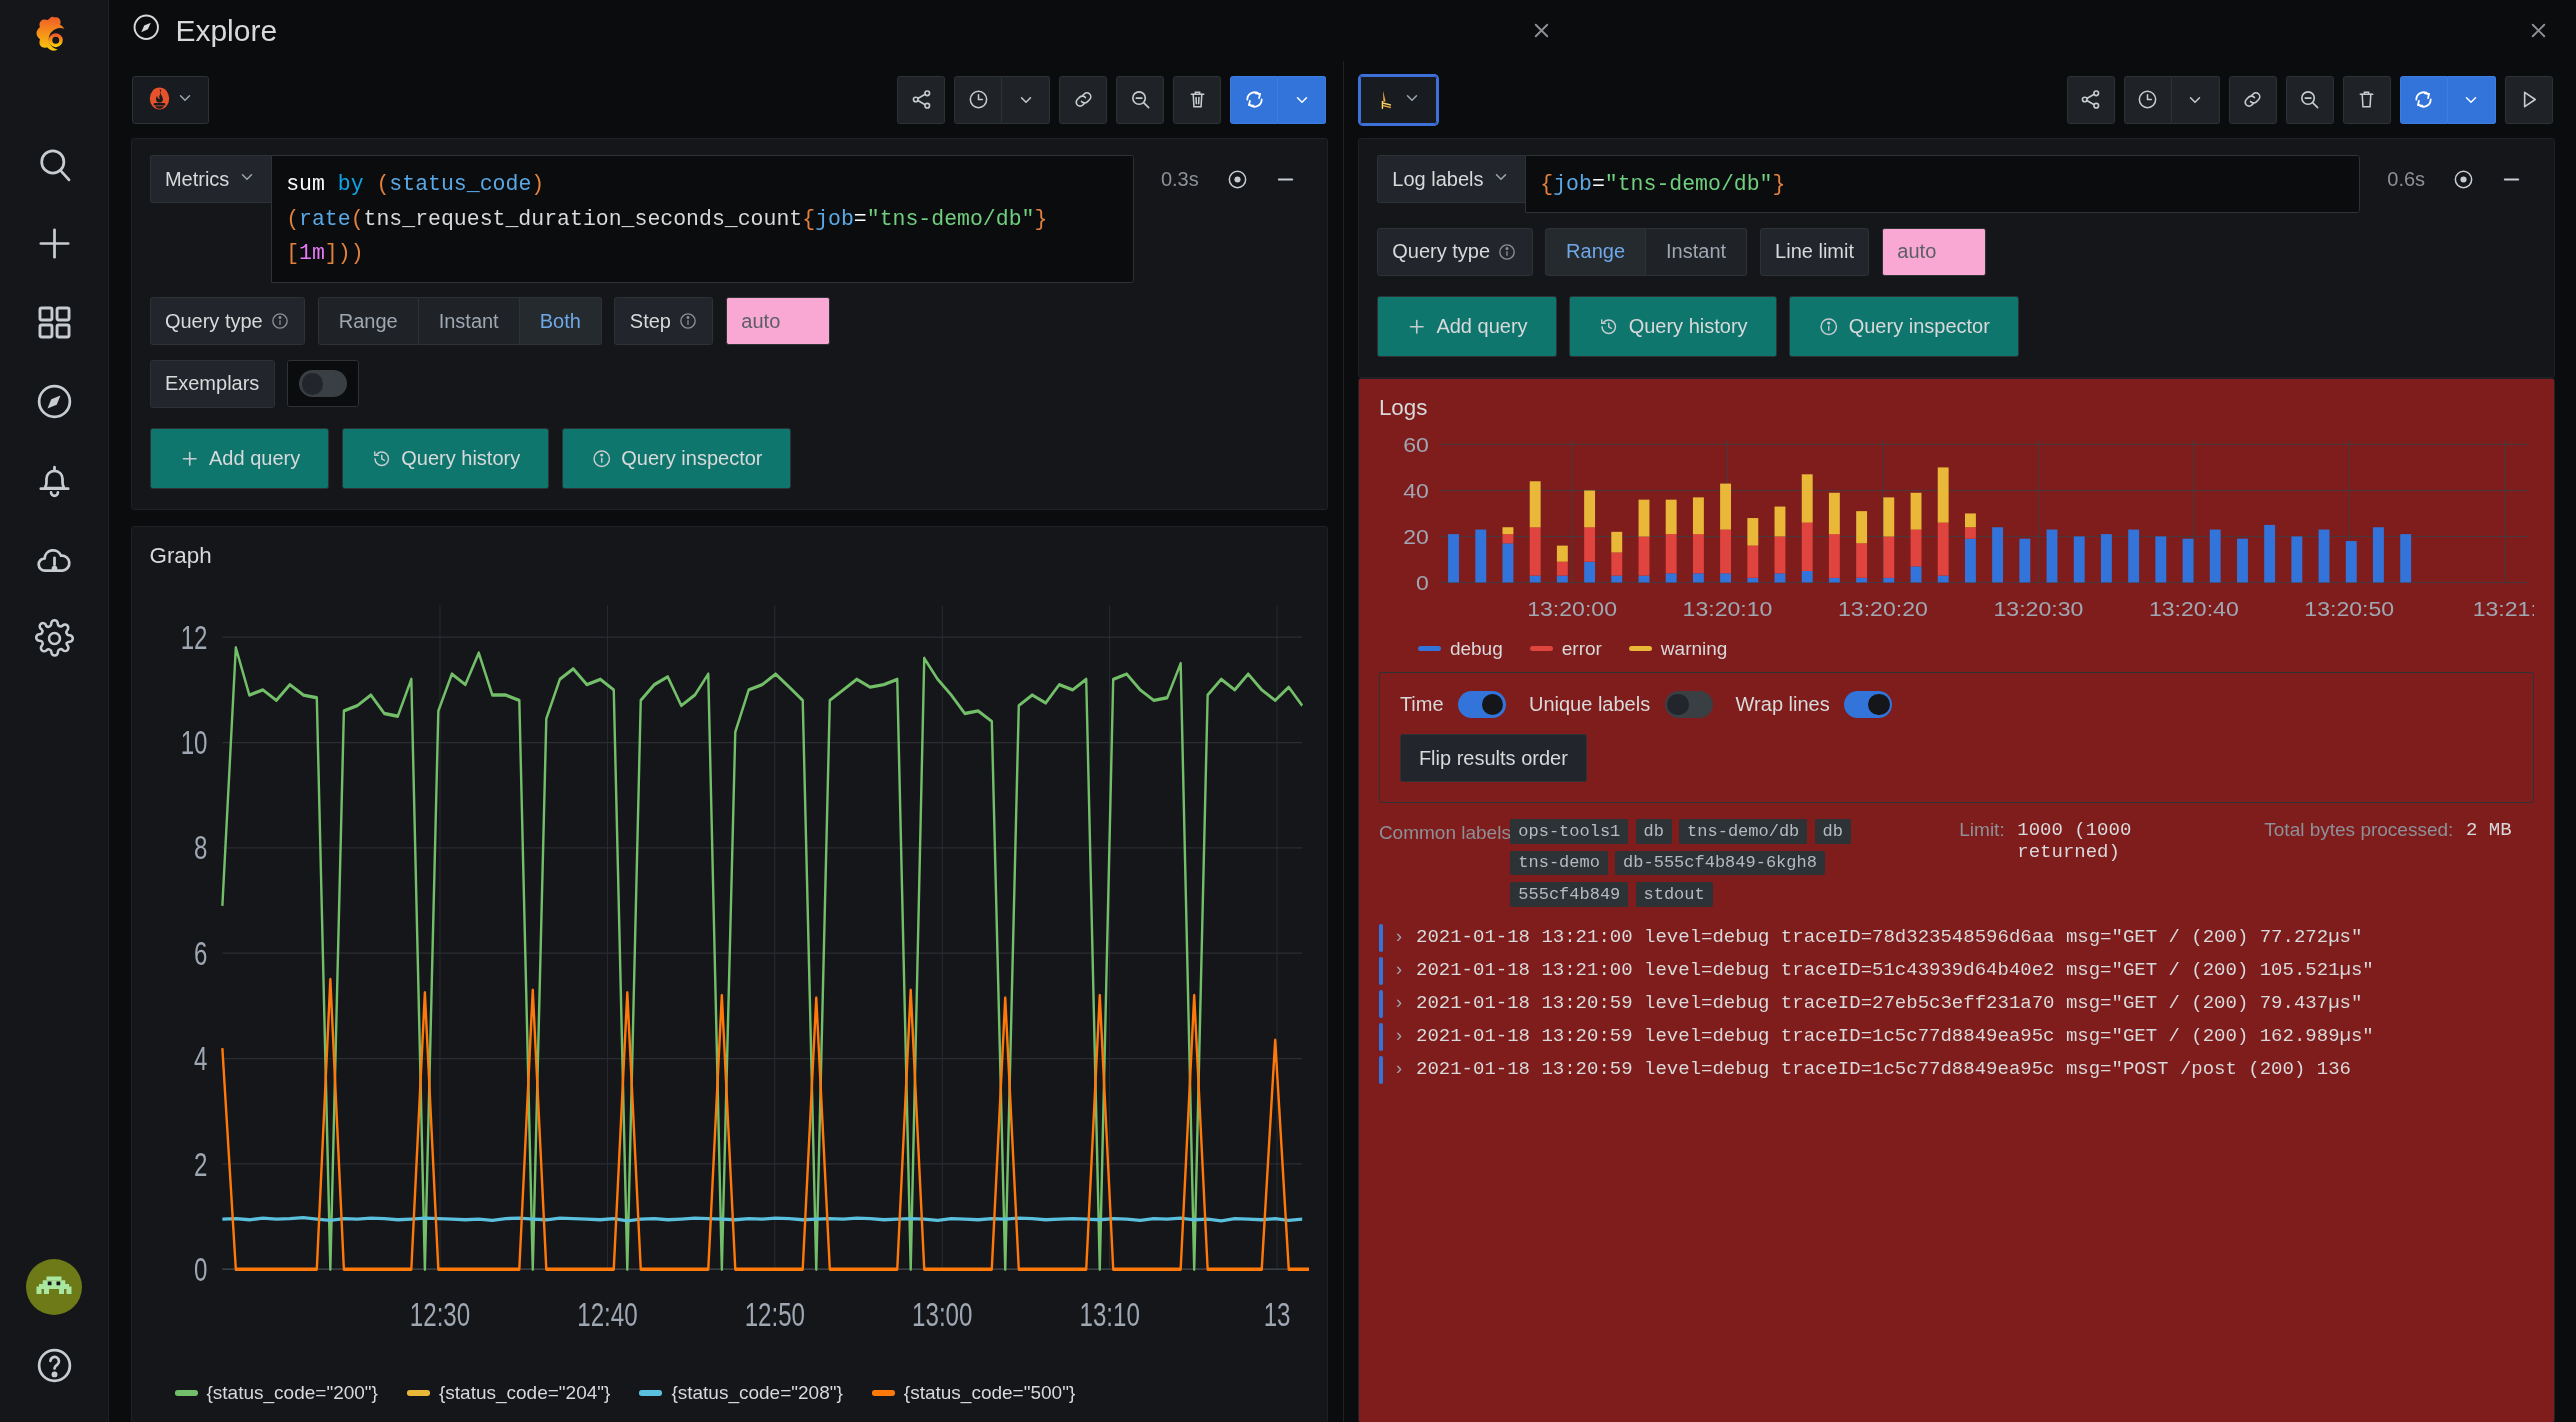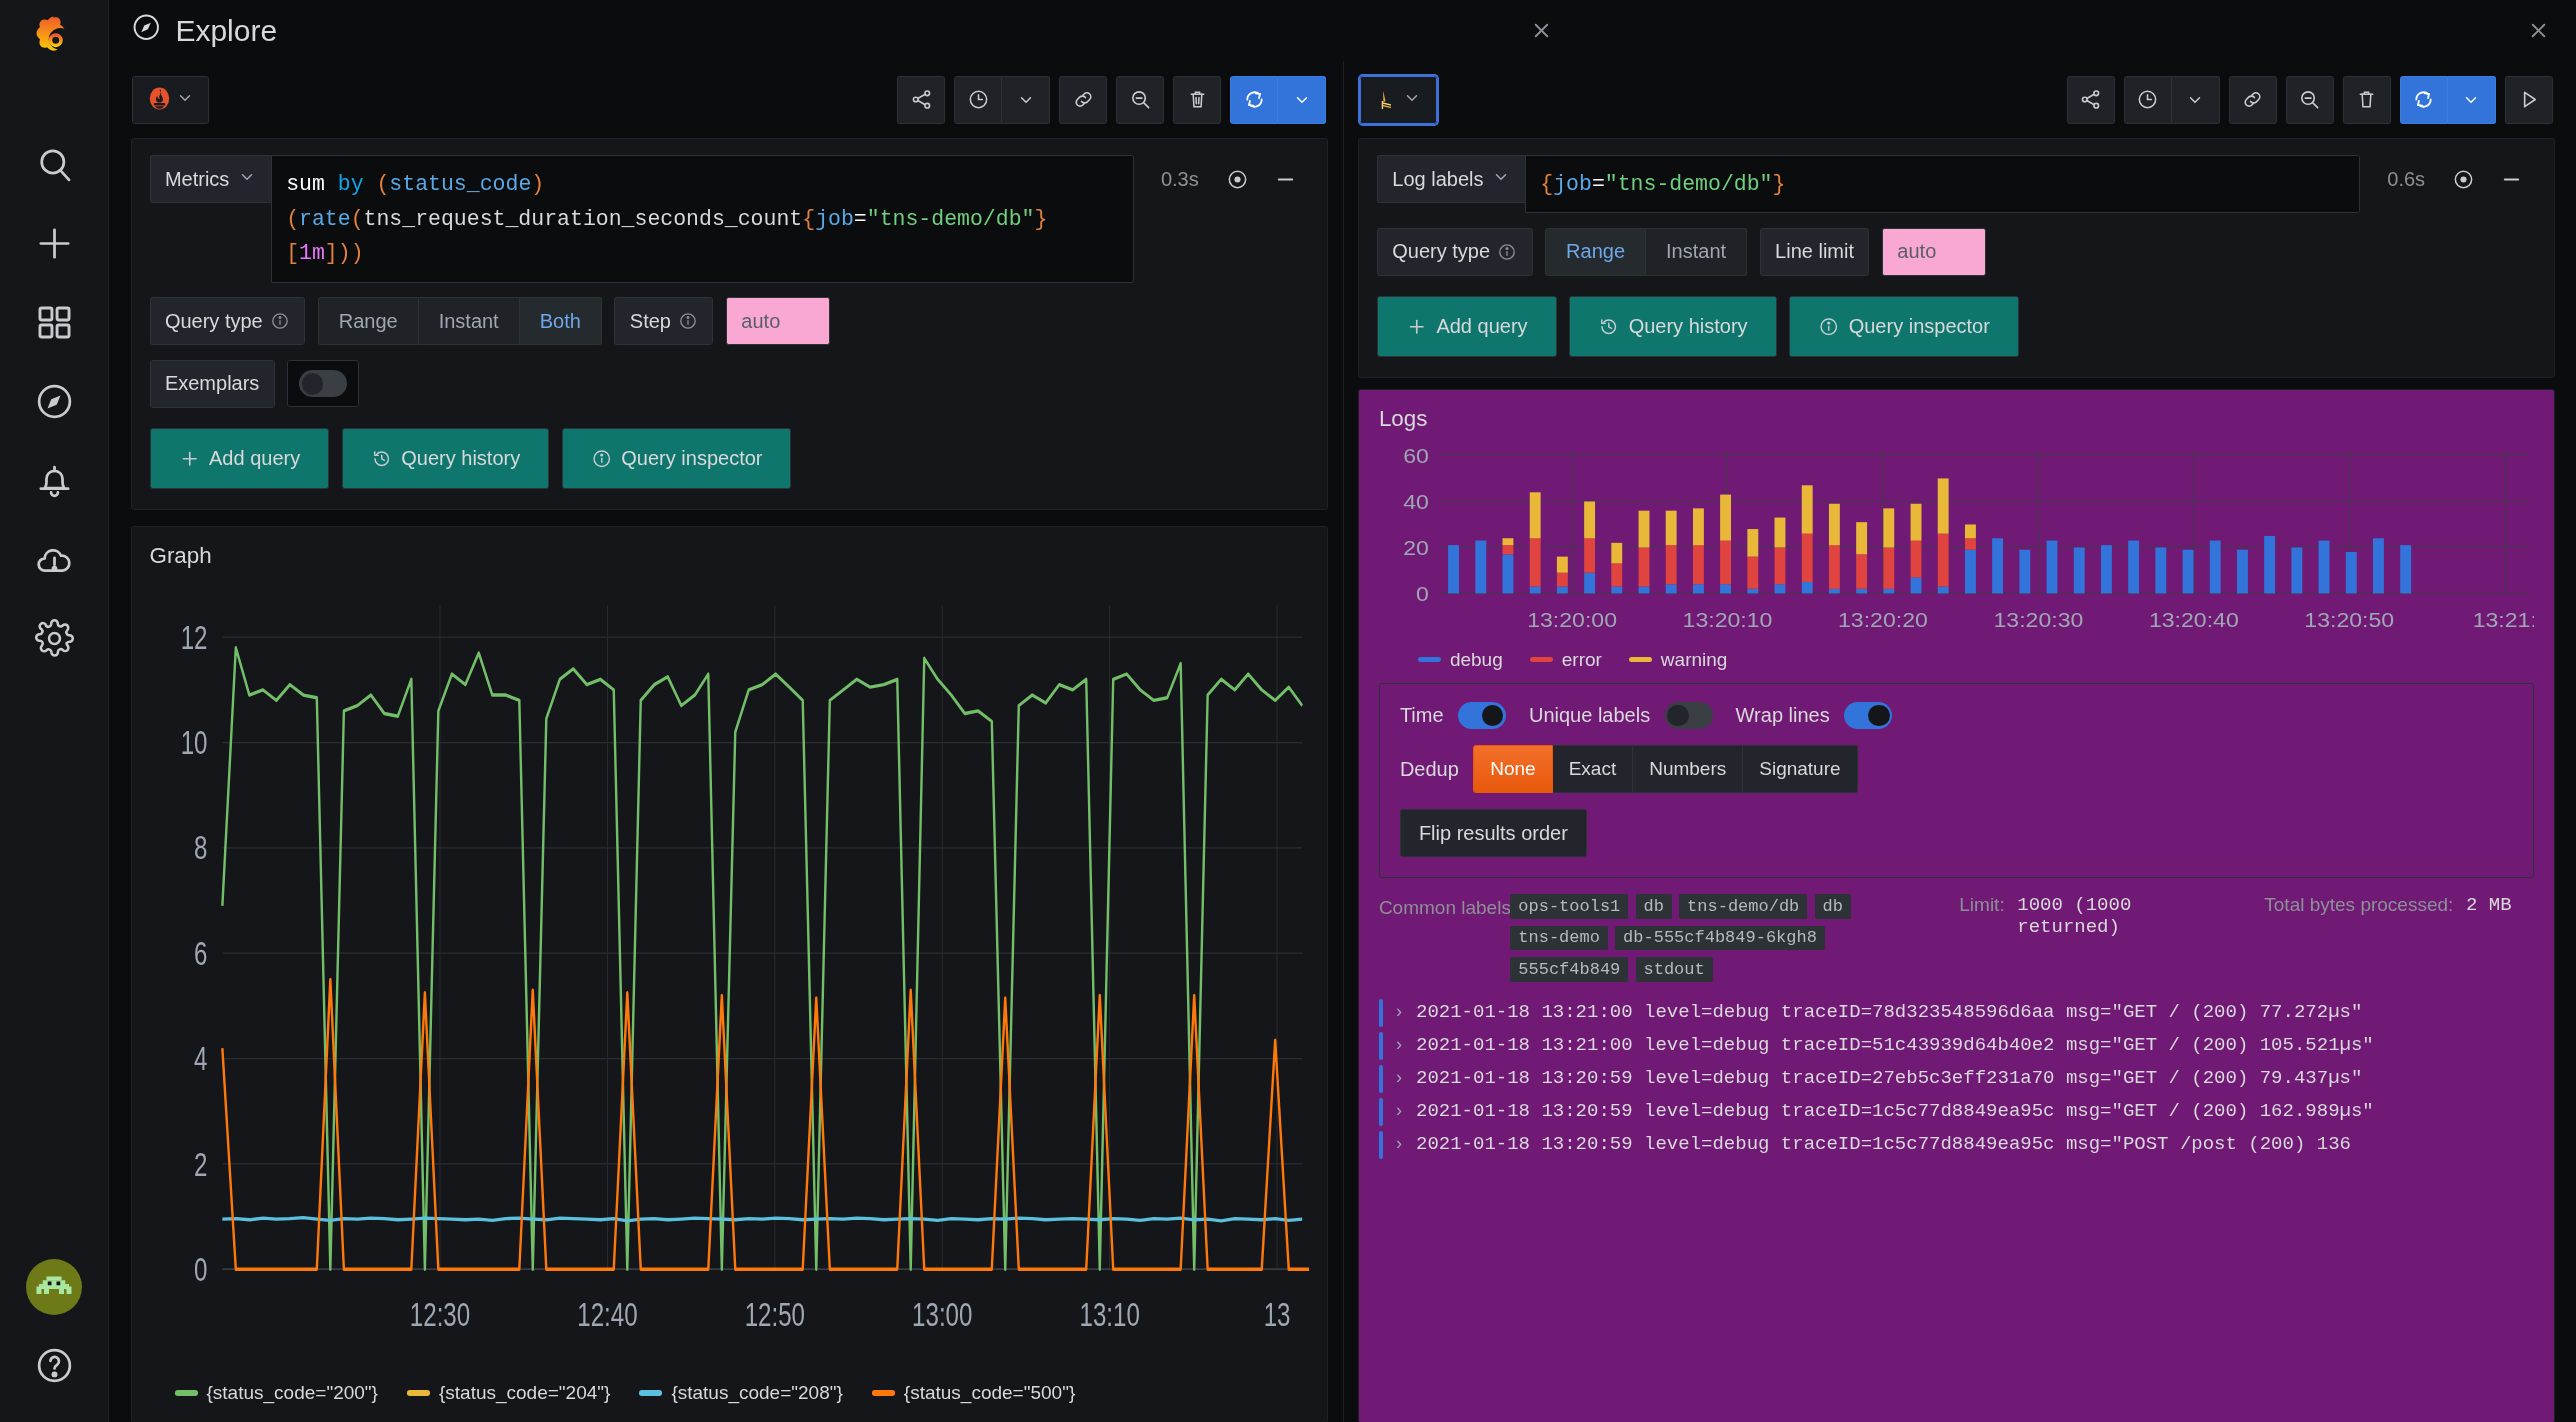--- a/index.html
+++ b/index.html
@@ -191,22 +191,22 @@
   .gplot svg { width:100%; height:100%; display:block; }
   .glegend {
     display:flex; gap:29px; align-items:center; padding: 9px 0 9px 25px;
     font-size: 19px; color:#d8d9da; flex-wrap: wrap;
   }
   .lg-item { display:flex; align-items:center; gap:9px; white-space:nowrap; cursor:pointer; }
   .lg-swatch { width:23px; height:5.4px; border-radius:2.7px; }
 
   
   .logs-panel {
-    background:#701a75; border:0.9px solid #1f2126; border-radius:2.7px;
-    margin-top: 11px; padding: 16px 20px 12.6px 20px;
+    background:#7f1d1d; border:0.9px solid #1f2126; border-radius:2.7px;
+    margin-top: 0; padding: 16px 20px 12.6px 20px;
     flex:1; display:flex; flex-direction:column; min-height:0; overflow:hidden;
   }
   .logs-hist { height: 206px; min-height:206px; }
   .logs-hist svg { width:100%; height:100%; display:block; }
   .logs-legend { display:flex; gap:27px; padding: 7.2px 0 12.6px 39px; font-size:19px; }
 
   .log-controls {
     border:0.9px solid #2c3235; border-radius:2.7px; padding: 18px 20px 20px 20px;
     margin-bottom: 16px;
   }
@@ -891,29 +891,20 @@
                     <div class="knob"></div>
                   </div>
               </div>
               <div class="lc-tg">
                 <span>Wrap lines</span>
                 <div class="toggle on">
                     <div class="knob"></div>
                   </div>
               </div>
             </div>
-            <div class="lc-row2">
-              <span class="lc-dedup-label">Dedup</span>
-              <div class="seg seg2" id="dedup-seg">
-                  <div class="sbtn active-orange">None</div>
-                  <div class="sbtn">Exact</div>
-                  <div class="sbtn">Numbers</div>
-                  <div class="sbtn">Signature</div>
-                </div>
-            </div>
             <div class="flipbtn">Flip results order</div>
           </div>
 
           <div class="meta-row">
             <div class="meta-block">
               <div class="meta-key">Common labels:</div>
               <div class="tags" id="common-tags">
                   <span class="tag">ops-tools1</span>
                   <span class="tag">db</span>
                   <span class="tag">tns-demo/db</span>

